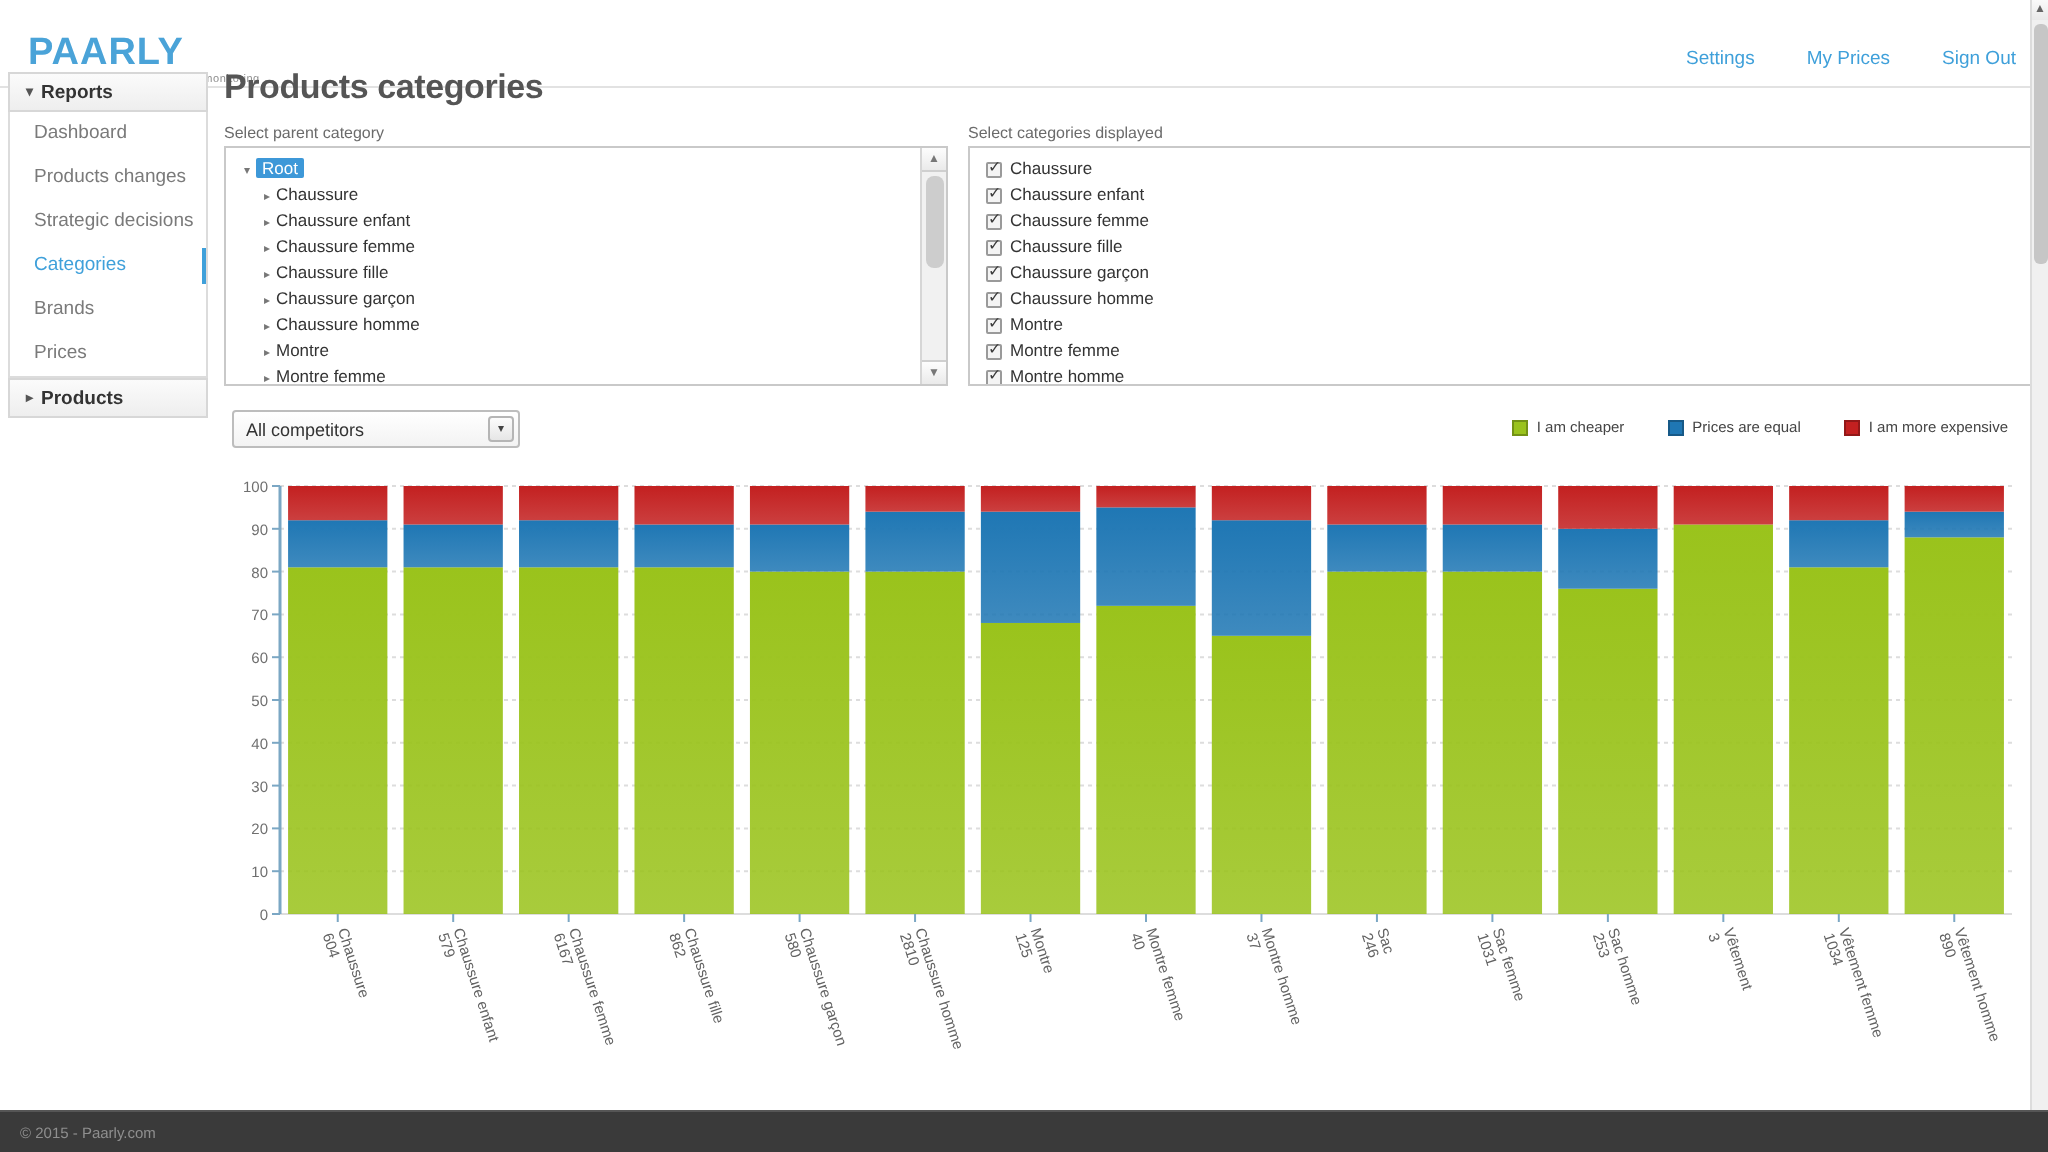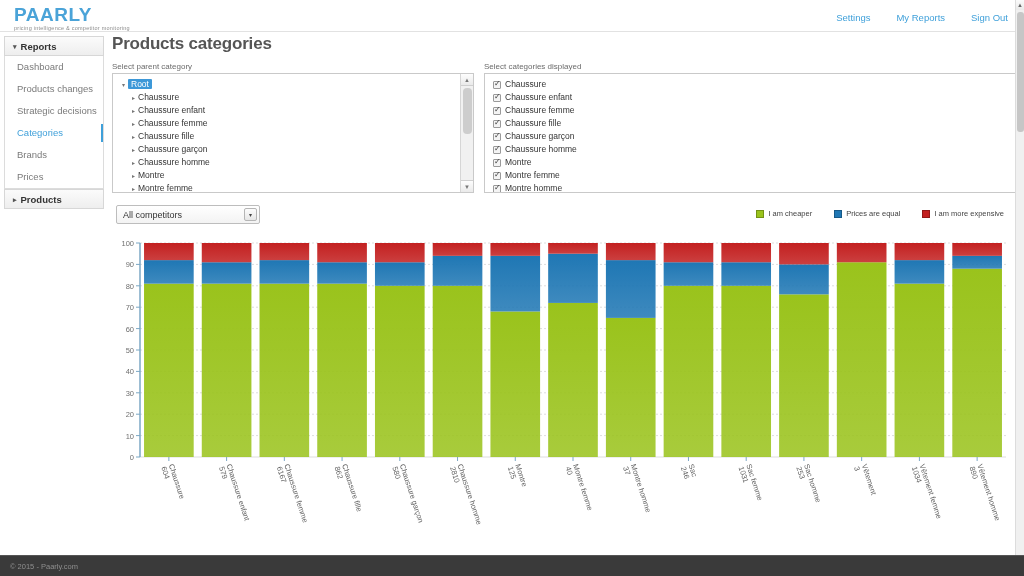--- a/index.html
+++ b/index.html
@@ -12,21 +12,21 @@
     font-family: "Liberation Sans", sans-serif;
   }
   #app {
     position: relative;
     width: 1024px; height: 576px;
     background: #ffffff;
   }
 
   
   .topbar {
-    position: absolute; left: 0; top: 4px;
+    position: absolute; left: 0; top: 16px;
     width: 1024px; height: 28px;
     background: #ffffff;
     border-bottom: 1px solid #e2e2e2;
   }
   .logo {
     position: absolute; left: 14px; top: 1px;
   }
   .logo-word {
     font-size: 19px; font-weight: bold; letter-spacing: 0.5px;
     color: #4aa3d8; line-height: 19px;
@@ -238,21 +238,21 @@
 
 <div id="app">
 
   <div class="topbar">
     <div class="logo">
       <div class="logo-word">PAARLY</div>
       <div class="logo-tag">pricing intelligence &amp; competitor monitoring</div>
     </div>
     <div class="topnav">
       <a href="#">Settings</a>
-      <a href="#">My Reports</a>
+      <a href="#">My Prices</a>
       <a href="#">Sign Out</a>
     </div>
   </div>
 
   <div class="sidebar">
     <div class="sb-group">
       <span class="caret">▾</span><span>Reports</span>
     </div>
     <div class="sb-list">
       <div class="sb-item">Dashboard</div>

